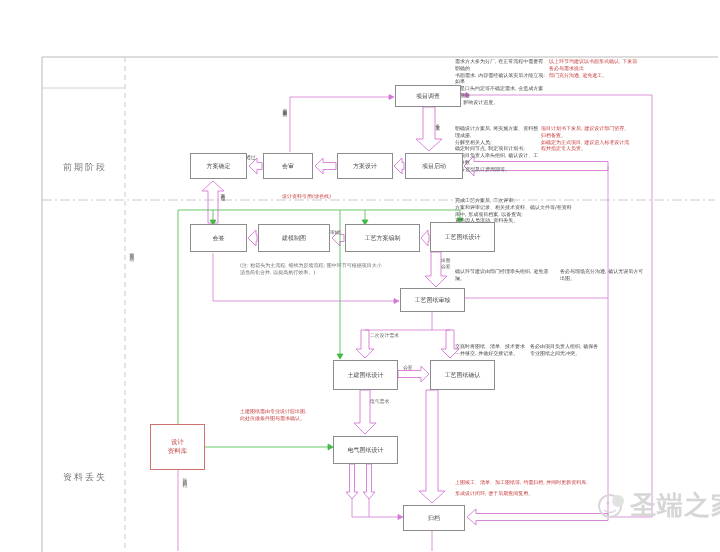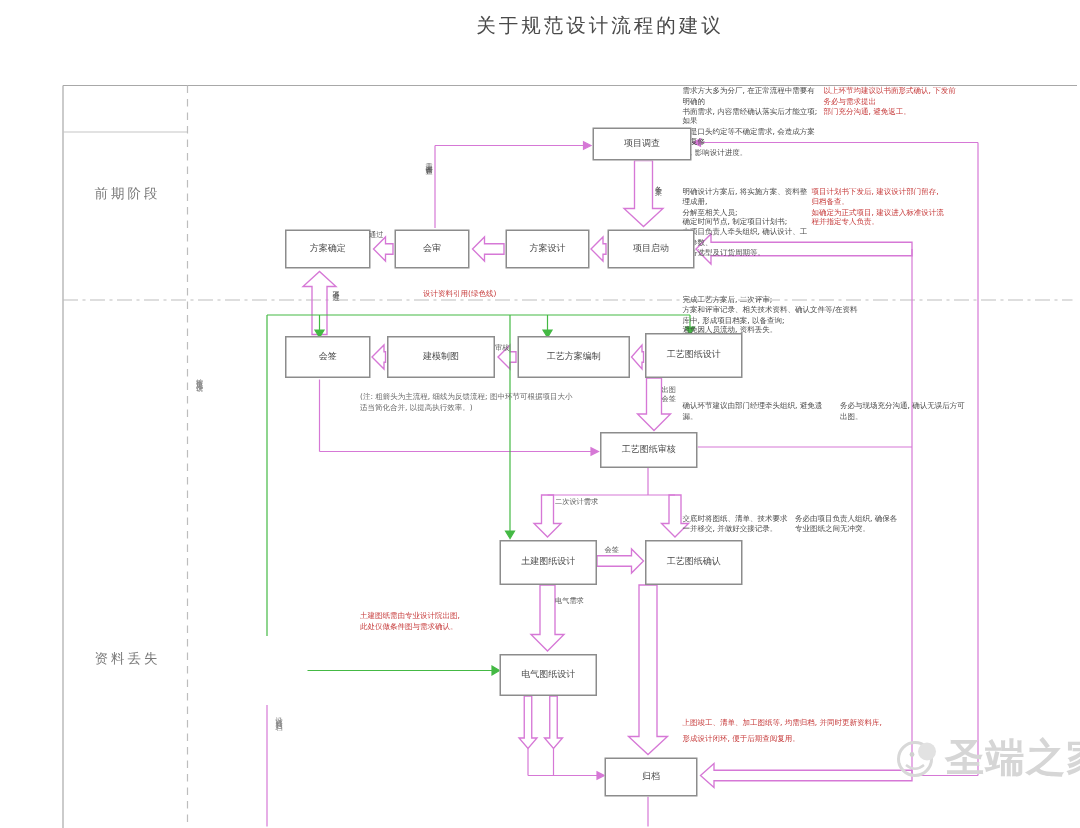--- a/index.html
+++ b/index.html
@@ -1,40 +1,39 @@
 <!DOCTYPE html>
 <html><head>
 <meta charset="utf-8">
 <style>
   html,body{margin:0;padding:0;background:#fff;}
   .page{position:relative;width:720px;height:552px;background:#fff;overflow:hidden;
         font-family:"DejaVu Sans",sans-serif;}
   .title{position:absolute;left:250px;top:8px;width:300px;text-align:center;
          font-size:13px;letter-spacing:2px;color:#4a4a4a;}
   svg.lines{position:absolute;left:0;top:0;}
-  .phase{position:absolute;font-size:9px;letter-spacing:2px;color:#7a7a7a;}
+  .phase{position:absolute;font-size:9px;letter-spacing:2px;color:#7a7a7a;margin-top:38px;}
   .box{position:absolute;box-sizing:border-box;border:1px solid #8c8c8c;background:#fff;
        display:flex;align-items:center;justify-content:center;text-align:center;
        font-size:6px;color:#4a4a4a;line-height:1.35;white-space:pre-line;z-index:3;}
   .box.redbox{border-color:#d07070;color:#c54848;font-size:6.5px;}
   .ann{position:absolute;font-size:5px;line-height:1.35;color:#4a4a4a;white-space:pre-line;z-index:2;}
   .ann.red{color:#c63a3a;}
   .ann.gray{color:#6a6a6a;}
   .tiny{position:absolute;font-size:4.8px;color:#5a5a5a;white-space:pre-line;line-height:1.25;z-index:4;}
   .vert{writing-mode:vertical-rl;letter-spacing:1px;}
   .wide{line-height:2.1;}
   .watermark{position:absolute;left:596px;top:488px;display:flex;align-items:center;z-index:5;}
   .watermark .wm-text{font-size:26px;font-weight:bold;color:#d6d6d6;letter-spacing:1px;white-space:nowrap;}
 </style>
 </head>
 <body>
 
 <div class="page">
 
-  <div class="title">关于规范设计流程的建议</div>
 
   <svg class="lines" width="720" height="552" viewBox="0 0 720 552">
 
     <g stroke="#a8a8a8" stroke-width="0.8">
       <line x1="42" y1="57" x2="718" y2="57"></line>
       <line x1="42" y1="57" x2="42" y2="552"></line>
       <line x1="42" y1="88" x2="125" y2="88" stroke="#c6c6c6"></line>
       <line x1="125" y1="57" x2="125" y2="552" stroke="#bdbdbd" stroke-dasharray="5 4"></line>
       <line x1="42" y1="200" x2="715" y2="200" stroke="#bdbdbd" stroke-dasharray="10 3 2 3"></line>
     </g>
@@ -108,20 +107,22 @@
   <div class="box" style="left:263px;top:153px;width:50px;height:26px">会审</div>
   <div class="box" style="left:190px;top:153px;width:57px;height:26px">方案确定</div>
   <div class="box" style="left:190px;top:224px;width:57px;height:28px">会签</div>
   <div class="box" style="left:258px;top:224px;width:72px;height:28px">建模制图</div>
   <div class="box" style="left:345px;top:224px;width:75px;height:28px">工艺方案编制</div>
   <div class="box" style="left:430px;top:222px;width:65px;height:30px">工艺图纸设计</div>
   <div class="box" style="left:400px;top:288px;width:65px;height:24px">工艺图纸审核</div>
   <div class="box" style="left:333px;top:360px;width:65px;height:30px">土建图纸设计</div>
   <div class="box" style="left:430px;top:360px;width:65px;height:30px">工艺图纸确认</div>
   <div class="box" style="left:333px;top:436px;width:65px;height:28px">电气图纸设计</div>
+  <div class="box redbox" style="left:150px;top:424px;width:55px;height:46px">设计
+资料库</div>
   <div class="box" style="left:403px;top:505px;width:62px;height:26px">归档</div>
 
   <div class="tiny vert" style="left:434px;top:120px">备案</div>
   <div class="tiny vert" style="left:281px;top:105px">重新调查</div>
   <div class="tiny" style="left:246px;top:155px">通过</div>
   <div class="tiny vert" style="left:219px;top:190px">不通过</div>
   <div class="tiny" style="left:330px;top:230px">审核</div>
   <div class="tiny" style="left:441px;top:258px">出图
 会签</div>
   <div class="tiny" style="left:370px;top:333px">二次设计需求</div>

